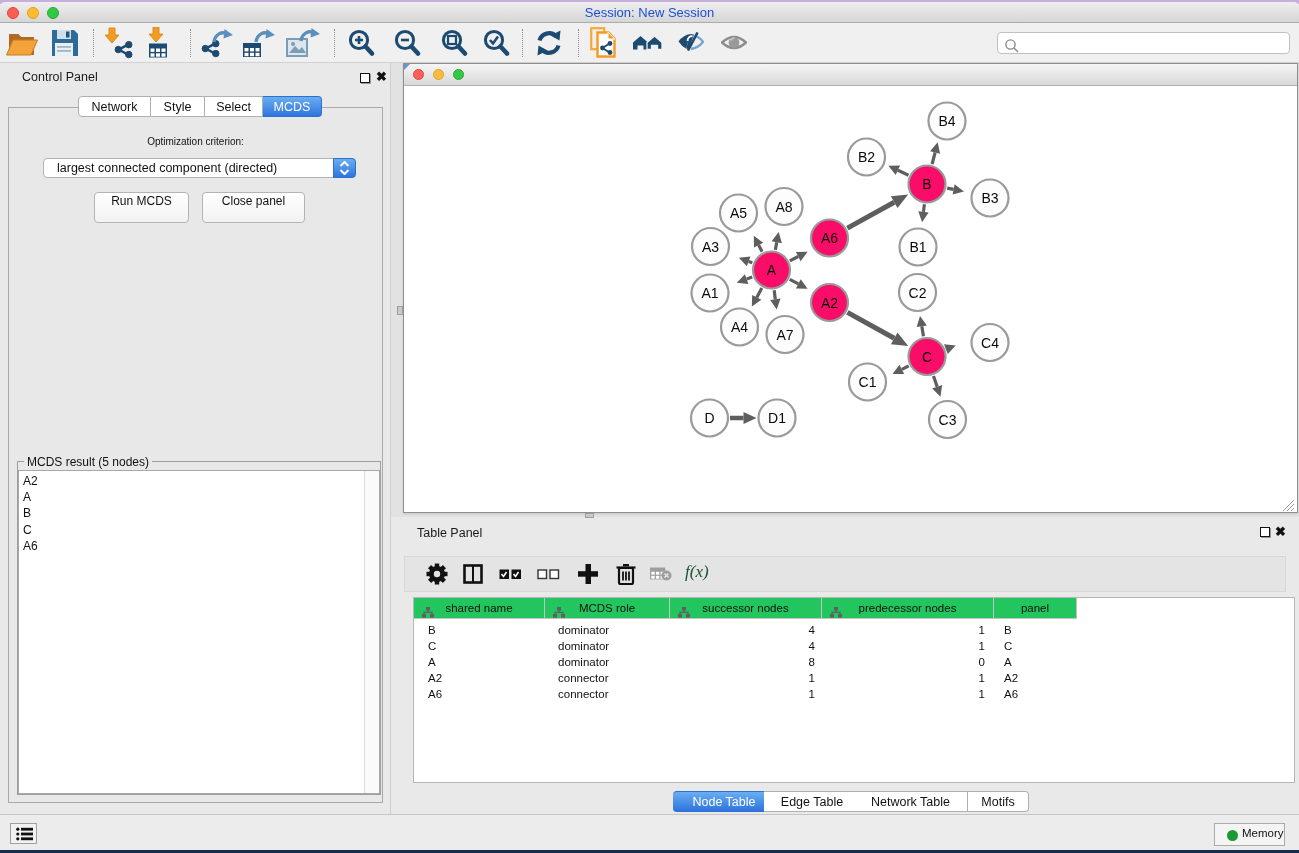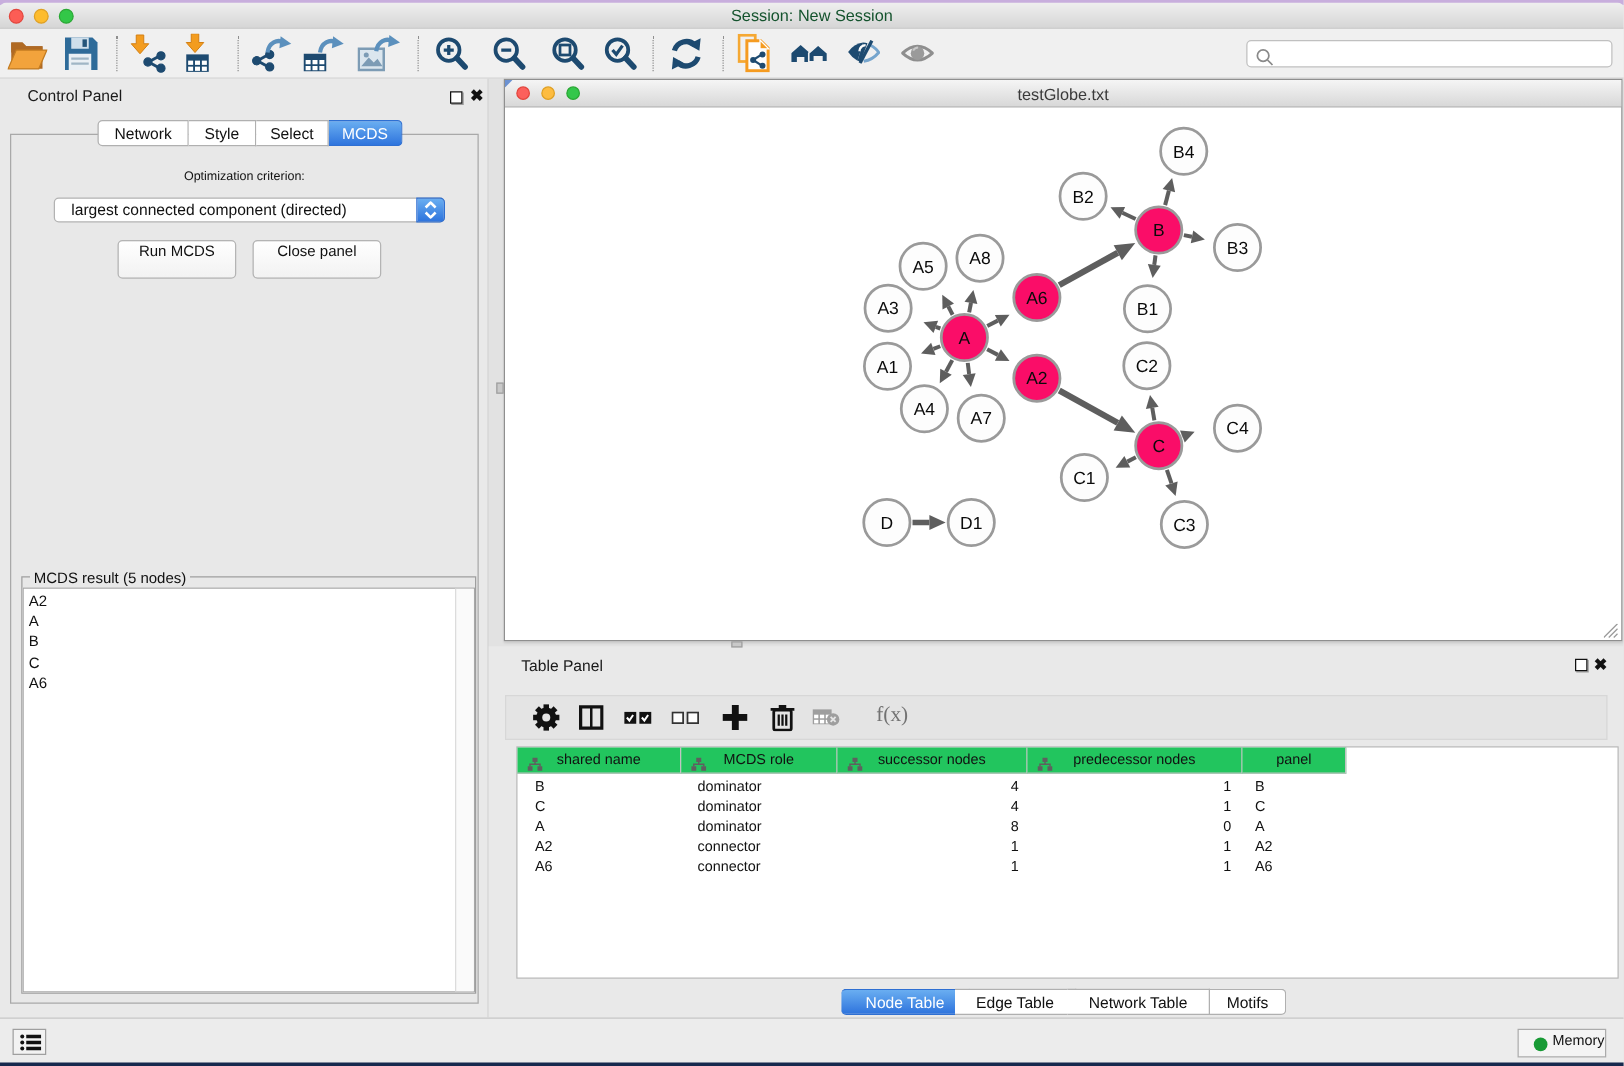--- a/index.html
+++ b/index.html
@@ -4,21 +4,21 @@
  font-family:"Liberation Sans",sans-serif;background:#e9e9e9;position:relative}
 *{box-sizing:border-box}
 .abs{position:absolute}
 #deskt{left:0;top:0;width:1299px;height:4px;background:#c8aedd}
 #titlebar{left:0;top:2px;width:1299px;height:21px;background:linear-gradient(#efefef,#d6d6d6);
  border-bottom:1px solid #ababab;border-radius:5px 5px 0 0}
 .tl{position:absolute;width:12px;height:12px;border-radius:50%;top:4.5px}
 #titlebar .t1{left:7px;background:#fc5d55;border:0.5px solid #e2463d}
 #titlebar .t2{left:27px;background:#fdbc2e;border:0.5px solid #dfa023}
 #titlebar .t3{left:47px;background:#33c748;border:0.5px solid #2aa834}
-#ttext{left:0;top:5px;width:1299px;text-align:center;font-size:13px;color:#14532d}
+#ttext{left:0;top:5px;width:1299px;text-align:center;font-size:13px;color:#1d4ed8}
 #toolbar{left:0;top:23px;width:1299px;height:40px;background:#f0f0f0;border-bottom:1px solid #d2d2d2}
 .tsep{position:absolute;top:6px;height:28px;width:0;border-left:1px dotted #8f8f8f}
 #search{left:997px;top:32px;width:293px;height:22px;background:#fff;border:1px solid #c0c0c0;border-radius:4px}
 
 #lpanel{left:0;top:63px;width:391px;height:751px;background:#e9e9e9;border-right:1px solid #cfcfcf}
 #cphead{left:22px;top:70px;font-size:12.5px;color:#1a1a1a}
 #cpfloat{left:360px;top:73px;width:10px;height:10px;border:1.5px solid #111;background:#fff;box-shadow:1px 1px 0 #9a9a9a}
 #cpclose{left:376px;top:69px;font-size:13px;font-weight:bold;color:#111}
 #cppane{left:8px;top:107px;width:375px;height:696px;border:1px solid #a9a9a9;background:#e8e8e8}
 #tabbar{left:78px;top:96px;height:21px}
@@ -252,21 +252,20 @@
 <div class="abs" id="mcdslist">A2<br>A<br>B<br>C<br>A6</div>
 <div class="abs" id="mcdsscroll"></div>
 <div class="abs" id="grouplab">MCDS result (5 nodes)</div>
 <div class="abs" id="rightbg"></div>
 <div class="abs" id="netwin">
  <div class="abs" id="nettitle">
       <div class="tl t1"></div>
       <div class="tl t2"></div>
       <div class="tl t3"></div>
     </div>
- <div class="abs" id="nettext">testGlobe.txt</div>
     <svg class="abs" style="left:0;top:0" width="6" height="6" viewBox="0 0 6 6">
       <path d="M0,0 H6 L0,6 z" fill="#4a79c9" opacity="0.8"></path>
     </svg>
  <div class="abs" id="graphwrap"><svg id="graph" width="894" height="426" viewBox="0 0 894 426" font-family="Liberation Sans, sans-serif">
         <line x1="358.1" y1="164.8" x2="354.6" y2="158.1" stroke="#5e5e5e" stroke-width="3.2"></line>
         <polygon points="349.8,148.8 359.2,155.7 350.0,160.5" fill="#5e5e5e"></polygon>
         <line x1="371.3" y1="162.9" x2="372.8" y2="155.2" stroke="#5e5e5e" stroke-width="3.2"></line>
         <polygon points="374.7,144.9 377.9,156.2 367.6,154.3" fill="#5e5e5e"></polygon>
         <line x1="348.3" y1="175.8" x2="344.6" y2="174.5" stroke="#5e5e5e" stroke-width="3.2"></line>
         <polygon points="334.8,170.8 346.5,169.6 342.8,179.3" fill="#5e5e5e"></polygon>
@@ -404,21 +403,21 @@
 <rect x="1.5" y="5" width="4" height="3.4" fill="#fff"></rect>
           <rect x="7" y="5" width="4" height="3.4" fill="#fff"></rect>
           <rect x="12.5" y="5" width="4" height="3.4" fill="#fff"></rect>
 <rect x="1.5" y="9.8" width="4" height="3.4" fill="#fff"></rect>
           <rect x="7" y="9.8" width="4" height="3.4" fill="#fff"></rect>
           <rect x="12.5" y="9.8" width="4" height="3.4" fill="#fff"></rect>
         </g>
         <circle cx="16.5" cy="10.5" r="5" fill="#9e9e9e"></circle>
         <path d="M14.5,8.5 l4,4 M18.5,8.5 l-4,4" stroke="#e4e4e4" stroke-width="1.5"></path>
       </svg>
-      <div style="position:absolute;left:296px;top:5px;font-family:'Liberation Serif',serif;font-size:17px;color:#737373">f(x)</div>
+      <div style="position:absolute;left:280px;top:5px;font-family:'Liberation Serif',serif;font-style:italic;font-size:17px;color:#14532d">f(x)</div>
     </div>
  <div class="abs" id="ttable">
       <div class="th" style="left:0px;width:131px"><span style="position:absolute;left:8px;top:5px"><svg width="12" height="11" viewBox="0 0 12 11" style="vertical-align:-1px">
             <g fill="#5f5f5f">
               <rect x="4" y="0" width="4" height="3.6"></rect>
               <rect x="0" y="7" width="4" height="3.6"></rect>
               <rect x="8" y="7" width="4" height="3.6"></rect>
             </g>
             <path d="M6,3.6 v1.8 M2,7 v-1.6 h8 v1.6" fill="none" stroke="#5f5f5f" stroke-width="1.2"></path>
           </svg></span>shared name</div>

